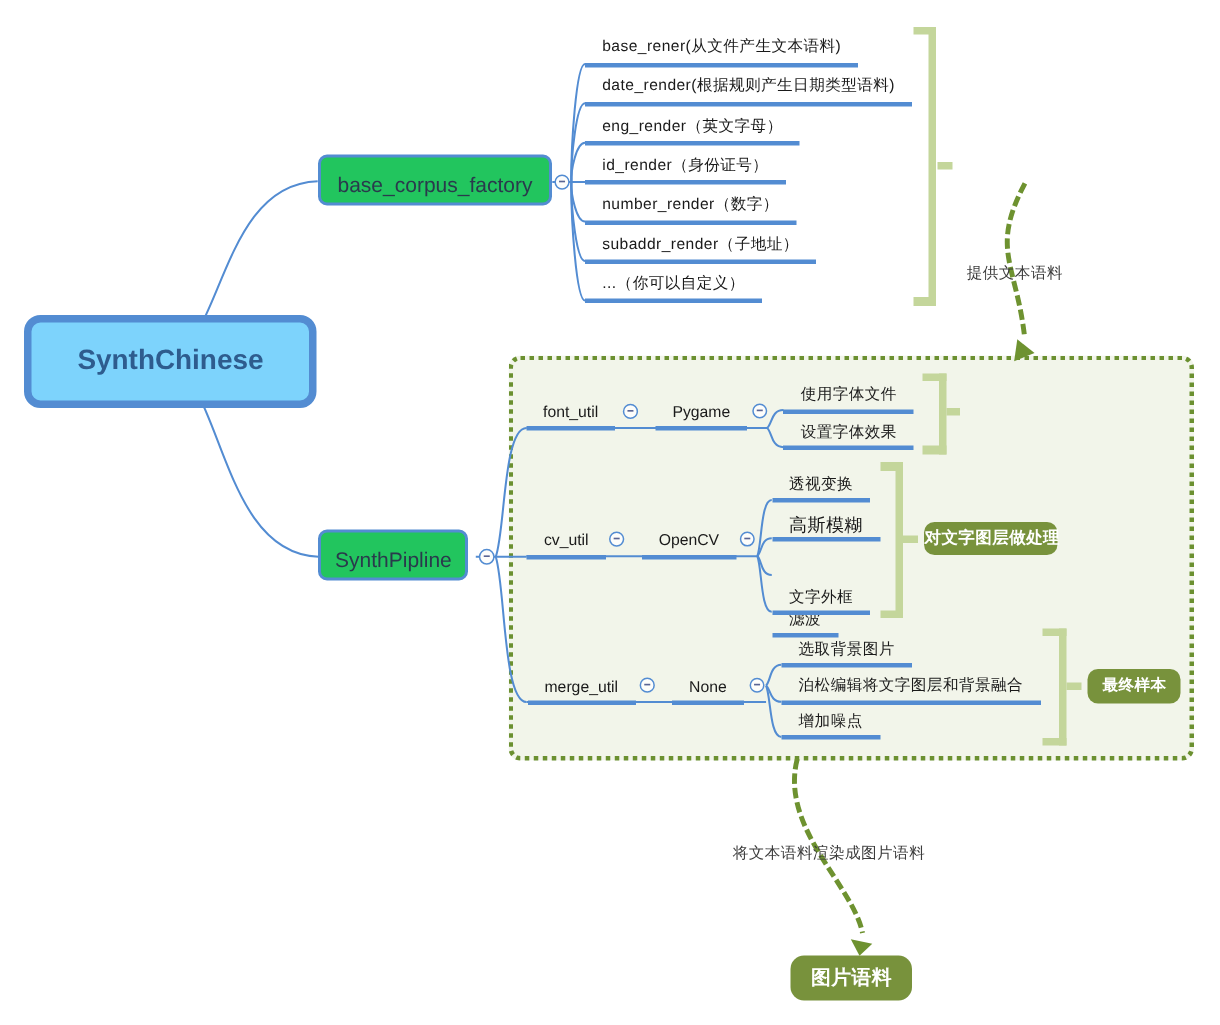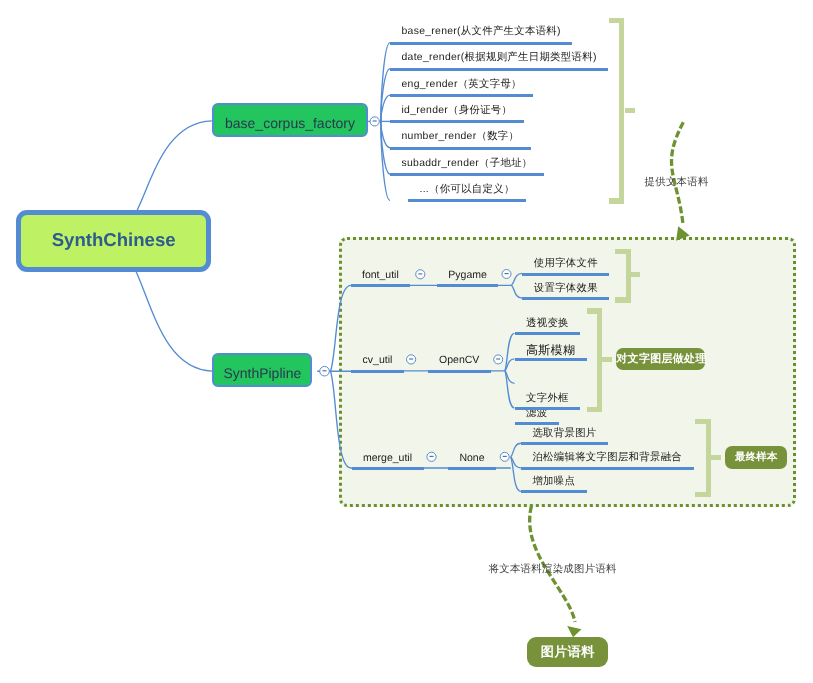--- a/index.html
+++ b/index.html
@@ -24,21 +24,21 @@
   .brk{position:absolute;background:#c4d69b;}
 
   
   .pill{position:absolute;box-sizing:border-box;background:#78923c;color:#ffffff;
         font-weight:bold;white-space:nowrap;text-align:center;border-radius:7px;letter-spacing:0.3px;}
 
   
   .nbox{position:absolute;box-sizing:border-box;background:#22c55e;
         border:2.4px solid #538cd2;border-radius:6px;white-space:nowrap;
         color:#2a3a4c;text-align:center;}
-  .rootbox{position:absolute;box-sizing:border-box;background:#bef264;
+  .rootbox{position:absolute;box-sizing:border-box;background:#7dd3fc;
         border:5px solid #538cd2;border-radius:11px;white-space:nowrap;
         color:#2e5c8e;font-weight:bold;text-align:center;}
 
   
   .un{position:absolute;white-space:nowrap;color:#1a1a1a;
       padding:0 11.5px 3.6px 11.5px;line-height:12px;letter-spacing:0.3px;
       border-bottom:3px solid #538cd2;}
   .un.mod{letter-spacing:0;}
   .un.cjk{padding-bottom:2.45px;}
 
@@ -162,21 +162,21 @@
     <div class="rootbox" style="left:15.8px;top:209.9px;width:195.7px;height:61.9px;line-height:49px;font-size:18.6px;">SynthChinese</div>
     <div class="nbox" style="left:211.8px;top:103.3px;width:156.4px;height:33.5px;line-height:36.2px;font-size:14px;">base_corpus_factory</div>
     <div class="nbox" style="left:212.3px;top:353px;width:100px;height:33.9px;line-height:36.2px;font-size:14px;">SynthPipline</div>
 
     <span class="un" style="left:390px;top:26.1px;font-size:10.4px;">base_rener(从文件产生文本语料)</span>
     <span class="un" style="left:390px;top:52.4px;font-size:10.4px;">date_render(根据规则产生日期类型语料)</span>
     <span class="un" style="left:390px;top:78.7px;font-size:10.4px;">eng_render（英文字母）</span>
     <span class="un" style="left:390px;top:104.9px;font-size:10.4px;">id_render（身份证号）</span>
     <span class="un" style="left:390px;top:131.2px;font-size:10.4px;">number_render（数字）</span>
     <span class="un" style="left:390px;top:157.5px;font-size:10.4px;">subaddr_render（子地址）</span>
-    <span class="un" style="left:408px;top:183.8px;font-size:10.4px;">...（你可以自定义）</span>
+    <span class="un" style="left:390px;top:183.8px;font-size:10.4px;">...（你可以自定义）</span>
 
     <span class="un mod" style="left:350.5px;top:268.9px;font-size:10.5px;">font_util</span>
     <span class="un mod" style="left:436.8px;top:268.9px;font-size:10.5px;">Pygame</span>
     <span class="un mod" style="left:351.1px;top:354.1px;font-size:10.5px;">cv_util</span>
     <span class="un mod" style="left:427.6px;top:354.1px;font-size:10.5px;">OpenCV</span>
     <span class="un mod" style="left:351.5px;top:451.5px;font-size:10.5px;">merge_util</span>
     <span class="un mod" style="left:447.9px;top:451.5px;font-size:10.5px;">None</span>
 
     <span class="un cjk" style="left:522.3px;top:258.15px;font-size:10.4px;">使用字体文件</span>
     <span class="un cjk" style="left:522.3px;top:282.75px;font-size:10.4px;">设置字体效果</span>

